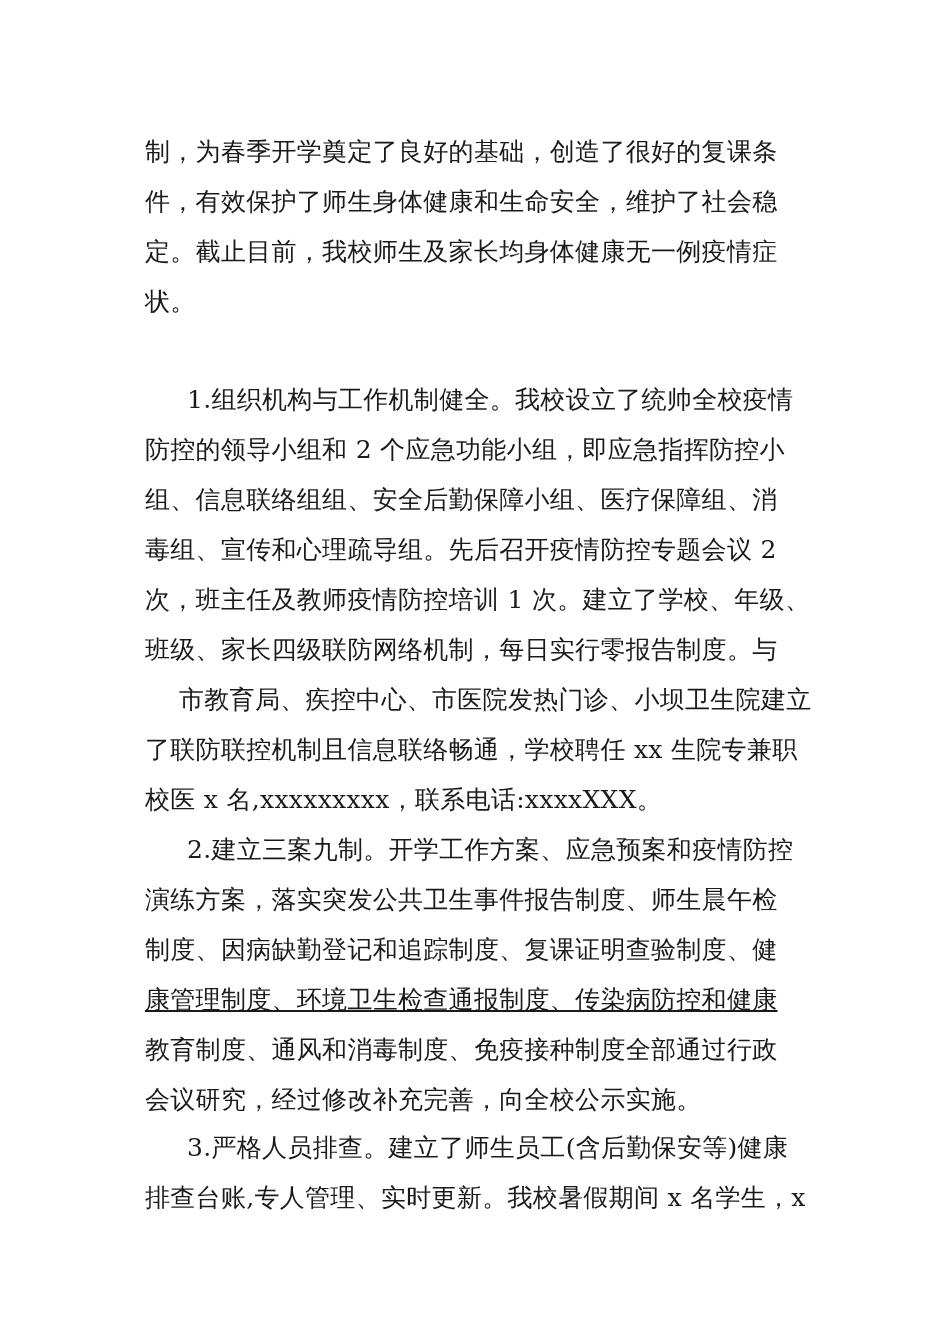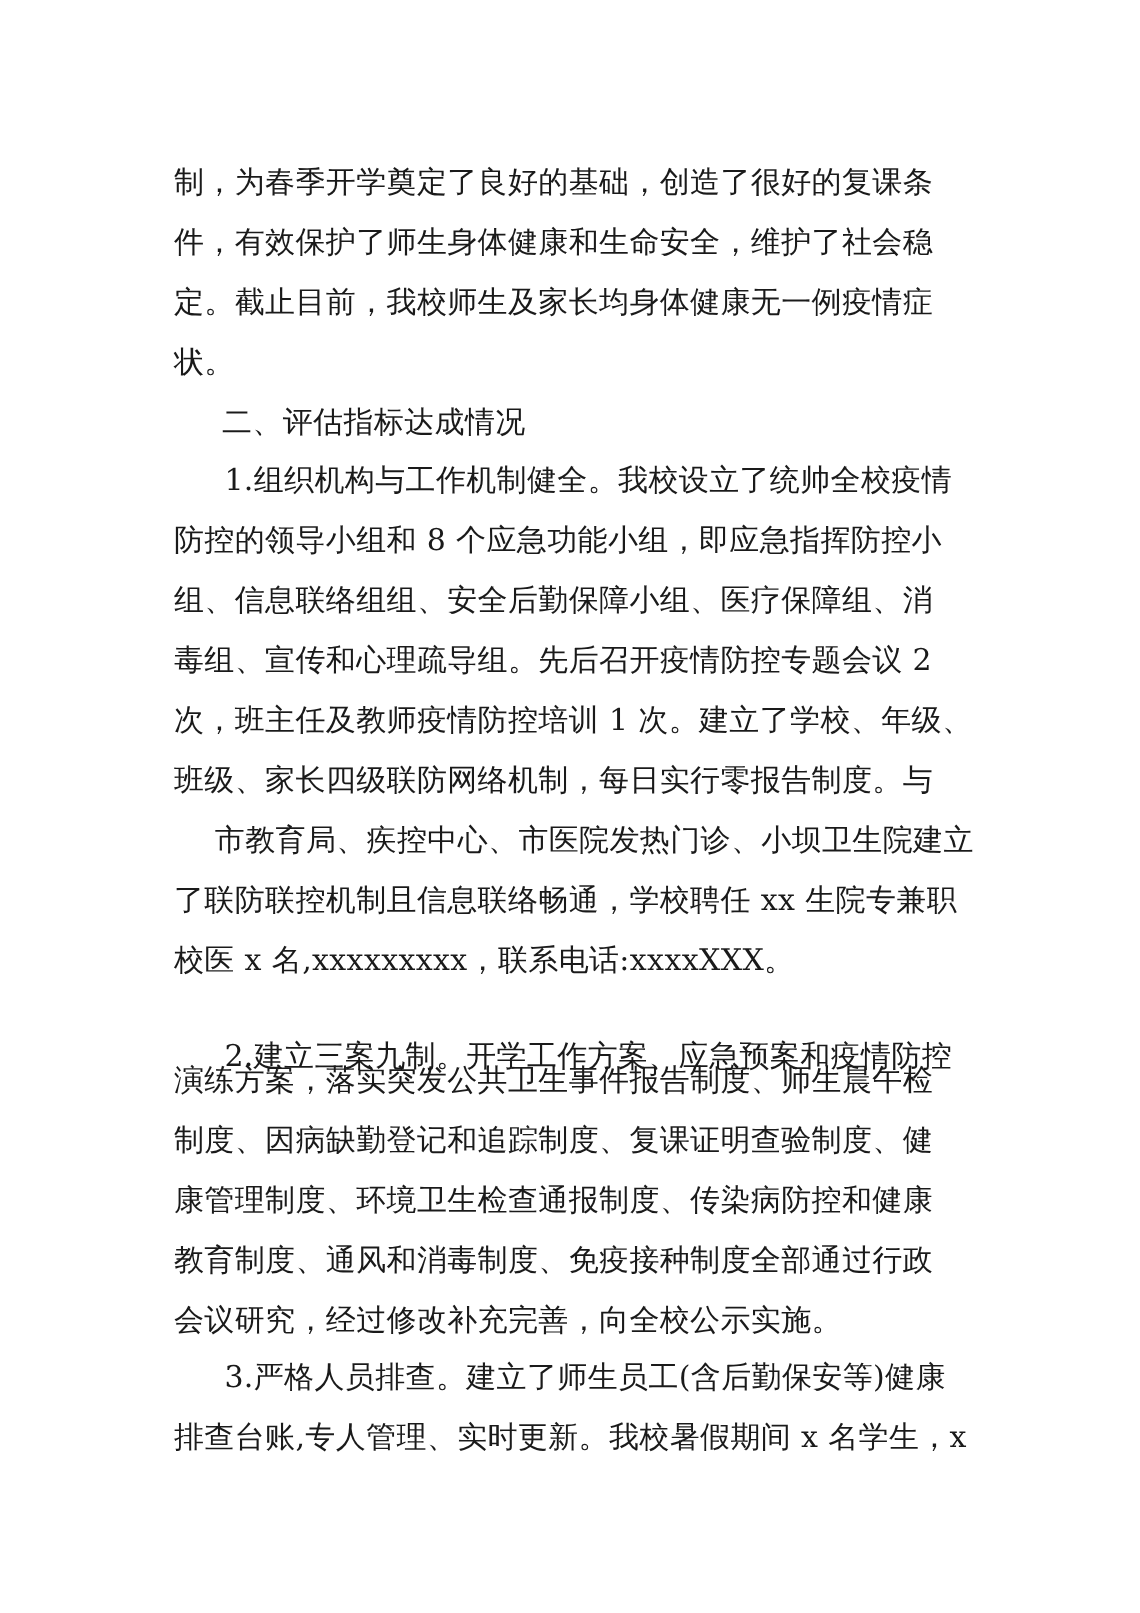--- a/index.html
+++ b/index.html
@@ -34,31 +34,30 @@
   }
 </style>
 </head>
 <body>
 
 <div class="page">
   <div class="line" style="top:137px;left:145px;">制，为春季开学奠定了良好的基础，创造了很好的复课条</div>
   <div class="line" style="top:187px;left:145px;text-align:center;">件，有效保护了师生身体健康和生命安全，维护了社会稳</div>
   <div class="line" style="top:237px;left:145px;">定。截止目前，我校师生及家长均身体健康无一例疫情症</div>
   <div class="line" style="top:287px;left:145px;">状。</div>
-  <div class="line" style="top:337px;left:185px;">二、评估指标达成情况</div>
   <div class="line" style="top:385px;left:187px;">1.组织机构与工作机制健全。我校设立了统帅全校疫情</div>
-  <div class="line" style="top:435px;left:145px;">防控的领导小组和 8 个应急功能小组，即应急指挥防控小</div>
+  <div class="line" style="top:435px;left:145px;">防控的领导小组和 2 个应急功能小组，即应急指挥防控小</div>
   <div class="line" style="top:485px;left:145px;">组、信息联络组组、安全后勤保障小组、医疗保障组、消</div>
   <div class="line" style="top:535px;left:145px;">毒组、宣传和心理疏导组。先后召开疫情防控专题会议 2</div>
   <div class="line" style="top:585px;left:145px;">次，班主任及教师疫情防控培训 1 次。建立了学校、年级、</div>
   <div class="line" style="top:635px;left:145px;">班级、家长四级联防网络机制，每日实行零报告制度。与</div>
   <div class="line" style="top:685px;left:145px;margin-left:34px;">市教育局、疾控中心、市医院发热门诊、小坝卫生院建立</div>
   <div class="line" style="top:735px;left:145px;">了联防联控机制且信息联络畅通，学校聘任 xx 生院专兼职</div>
   <div class="line" style="top:785px;left:145px;">校医 x 名,xxxxxxxxx，联系电话:xxxxXXX。</div>
-  <div class="line" style="top:865px;left:187px;">2.建立三案九制。开学工作方案、应急预案和疫情防控</div>
+  <div class="line" style="top:835px;left:187px;">2.建立三案九制。开学工作方案、应急预案和疫情防控</div>
   <div class="line" style="top:885px;left:145px;">演练方案，落实突发公共卫生事件报告制度、师生晨午检</div>
   <div class="line" style="top:935px;left:145px;">制度、因病缺勤登记和追踪制度、复课证明查验制度、健</div>
-  <div class="line" style="top:985px;left:145px;">康管理制度、环境卫生检查通报制度、传染病防控和健康</div>
+  <div class="line" style="top:985px;left:145px;text-decoration:underline;">康管理制度、环境卫生检查通报制度、传染病防控和健康</div>
   <div class="line" style="top:1035px;left:145px;">教育制度、通风和消毒制度、免疫接种制度全部通过行政</div>
   <div class="line" style="top:1085px;left:145px;">会议研究，经过修改补充完善，向全校公示实施。</div>
   <div class="line" style="top:1133px;left:187px;">3.严格人员排查。建立了师生员工(含后勤保安等)健康</div>
   <div class="line" style="top:1183px;left:145px;">排查台账,专人管理、实时更新。我校暑假期间 x 名学生，x</div>
 </div>
 
 </body></html>

